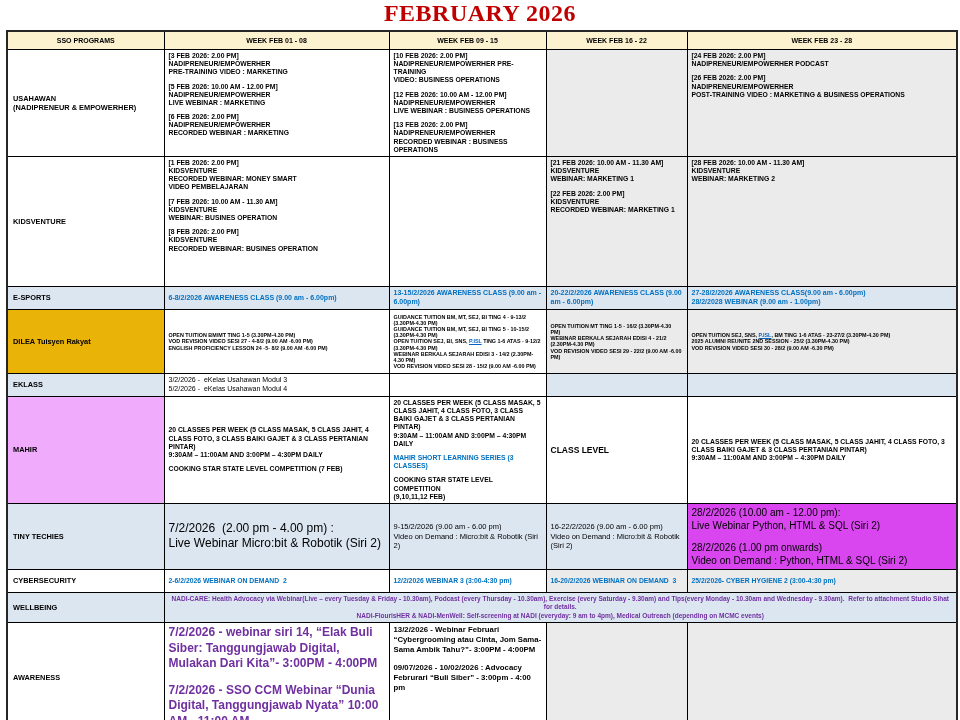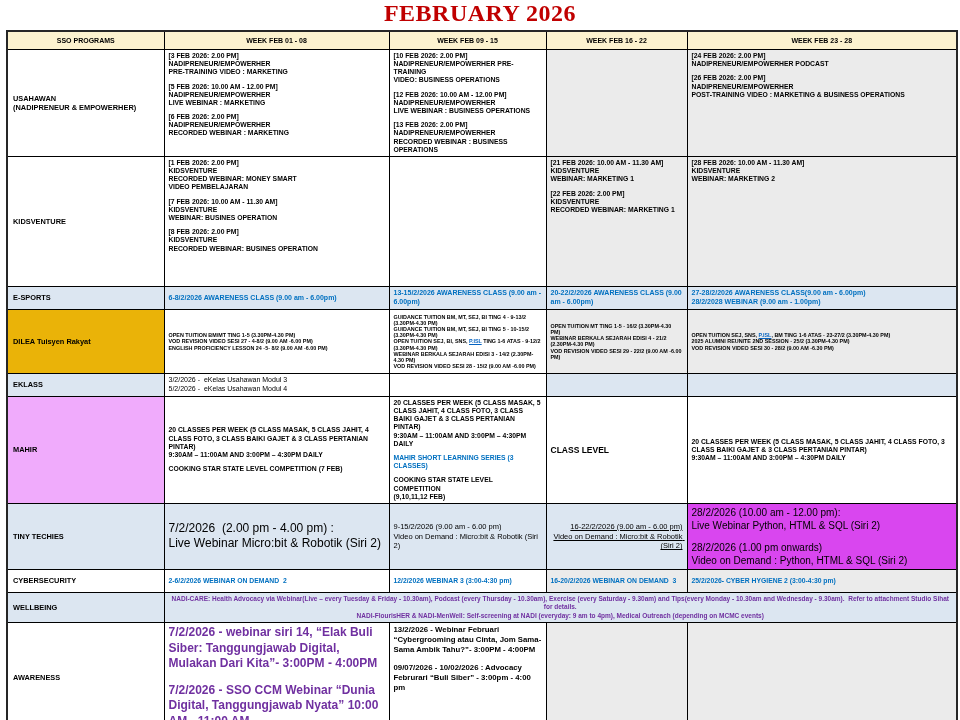--- a/index.html
+++ b/index.html
@@ -224,21 +224,21 @@
             <div>TINY TECHIES</div>
           </th>
           <td style="background: rgb(220, 230, 241); color: rgb(0, 0, 0); font-size: 12px; font-weight: normal; text-align: left; vertical-align: middle; line-height: 1.3;">
             <div class="line">7/2/2026  (2.00 pm - 4.00 pm) :</div>
             <div class="line">Live Webinar Micro:bit &amp; Robotik (Siri 2)</div>
           </td>
           <td style="background: rgb(220, 230, 241); color: rgb(0, 0, 0); font-size: 7.5px; font-weight: normal; text-align: left; vertical-align: middle; line-height: 1.3;">
             <div class="line">9-15/2/2026 (9.00 am - 6.00 pm)</div>
             <div class="line">Video on Demand : Micro:bit &amp; Robotik (Siri 2)</div>
           </td>
-          <td style="background: rgb(220, 230, 241); color: rgb(0, 0, 0); font-size: 7.5px; font-weight: normal; text-align: right; vertical-align: middle; line-height: 1.3; text-decoration: underline;">
+          <td style="background: rgb(220, 230, 241); color: rgb(0, 0, 0); font-size: 7.5px; font-weight: normal; text-align: left; vertical-align: middle; line-height: 1.3;">
             <div class="line">16-22/2/2026 (9.00 am - 6.00 pm)</div>
             <div class="line">Video on Demand : Micro:bit &amp; Robotik (Siri 2)</div>
           </td>
           <td style="background: #d946ef; color: rgb(0, 0, 0); font-size: 10px; font-weight: normal; text-align: left; vertical-align: middle; line-height: 1.3;">
             <div class="line">28/2/2026 (10.00 am - 12.00 pm):</div>
             <div class="line">Live Webinar Python, HTML &amp; SQL (Siri 2)</div>
             <div class="spacer"></div>
             <div class="line">28/2/2026 (1.00 pm onwards)</div>
             <div class="line">Video on Demand : Python, HTML &amp; SQL (Siri 2)</div>
           </td>

